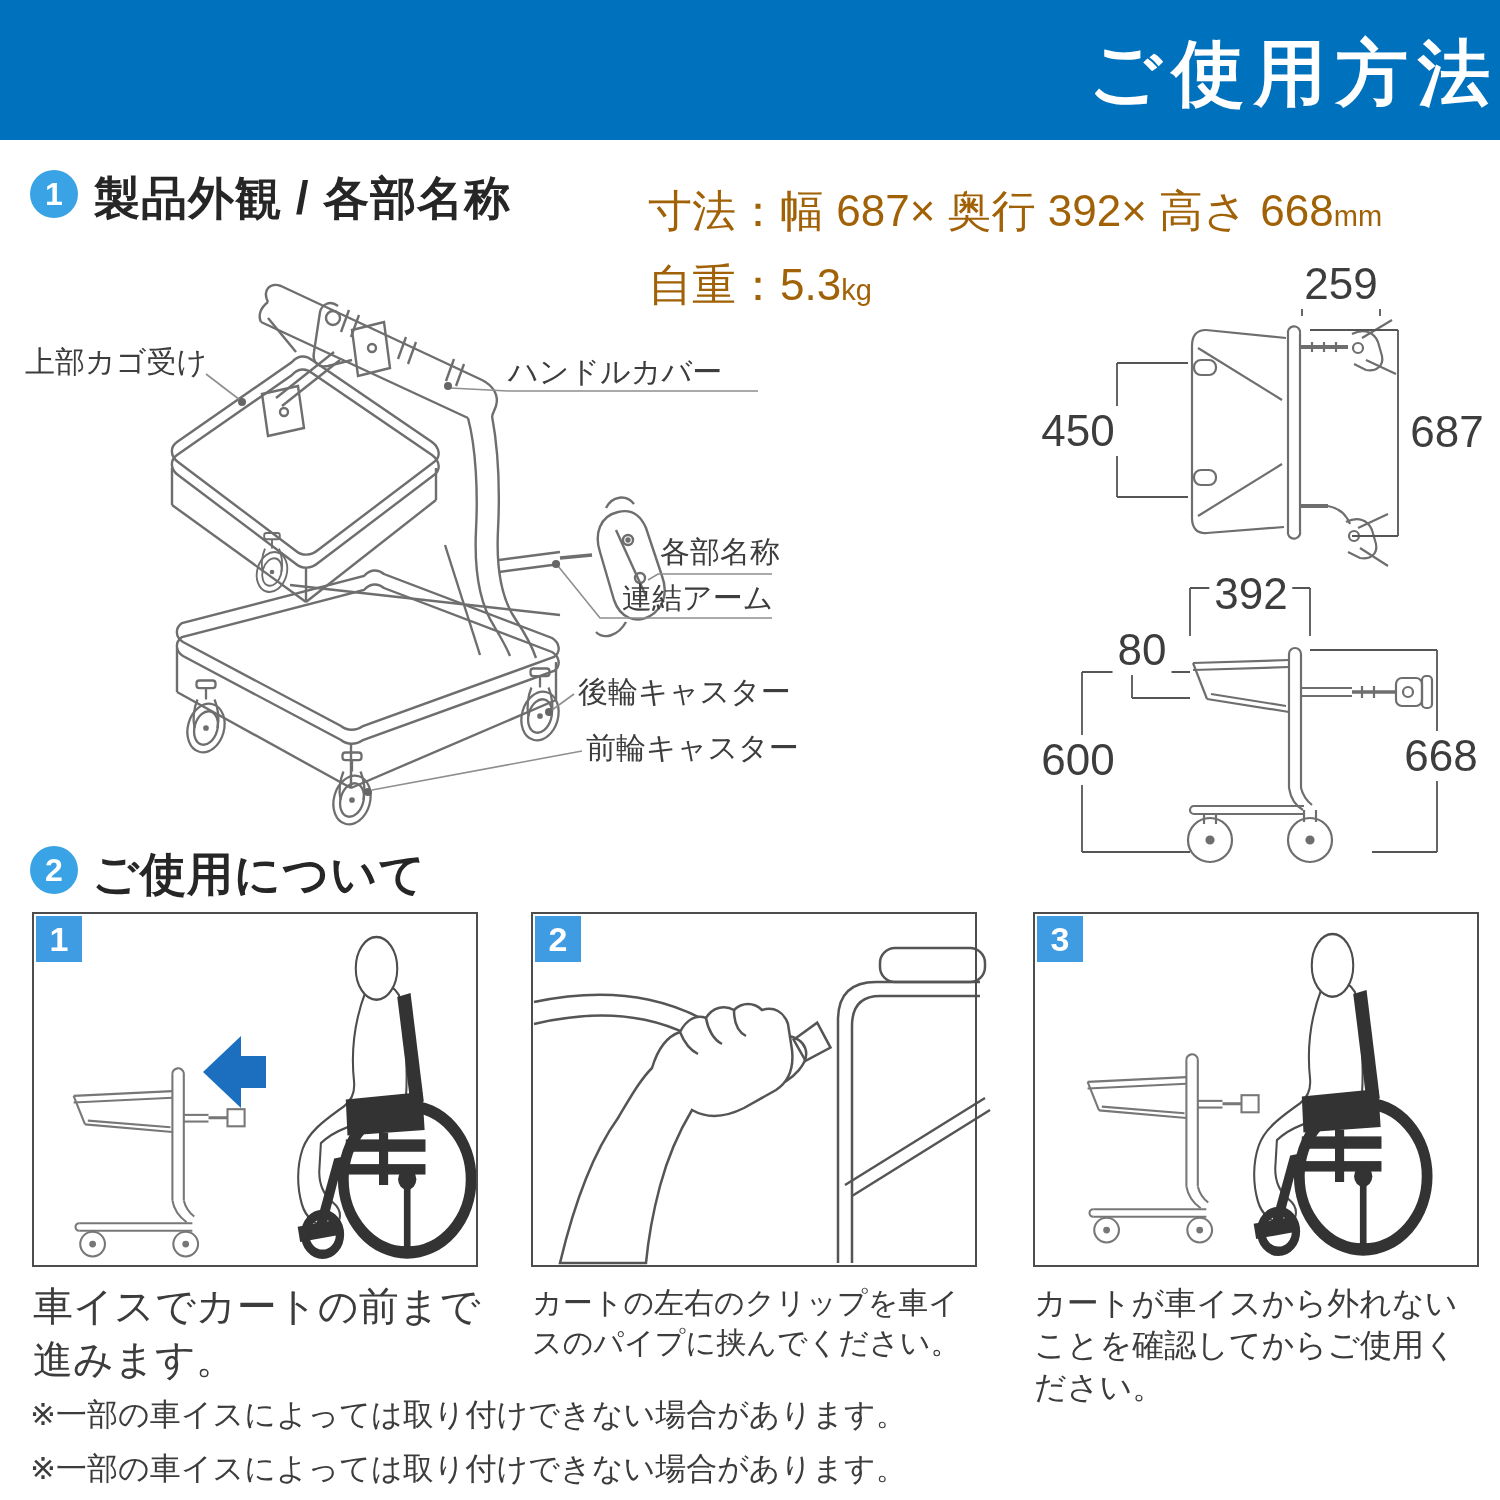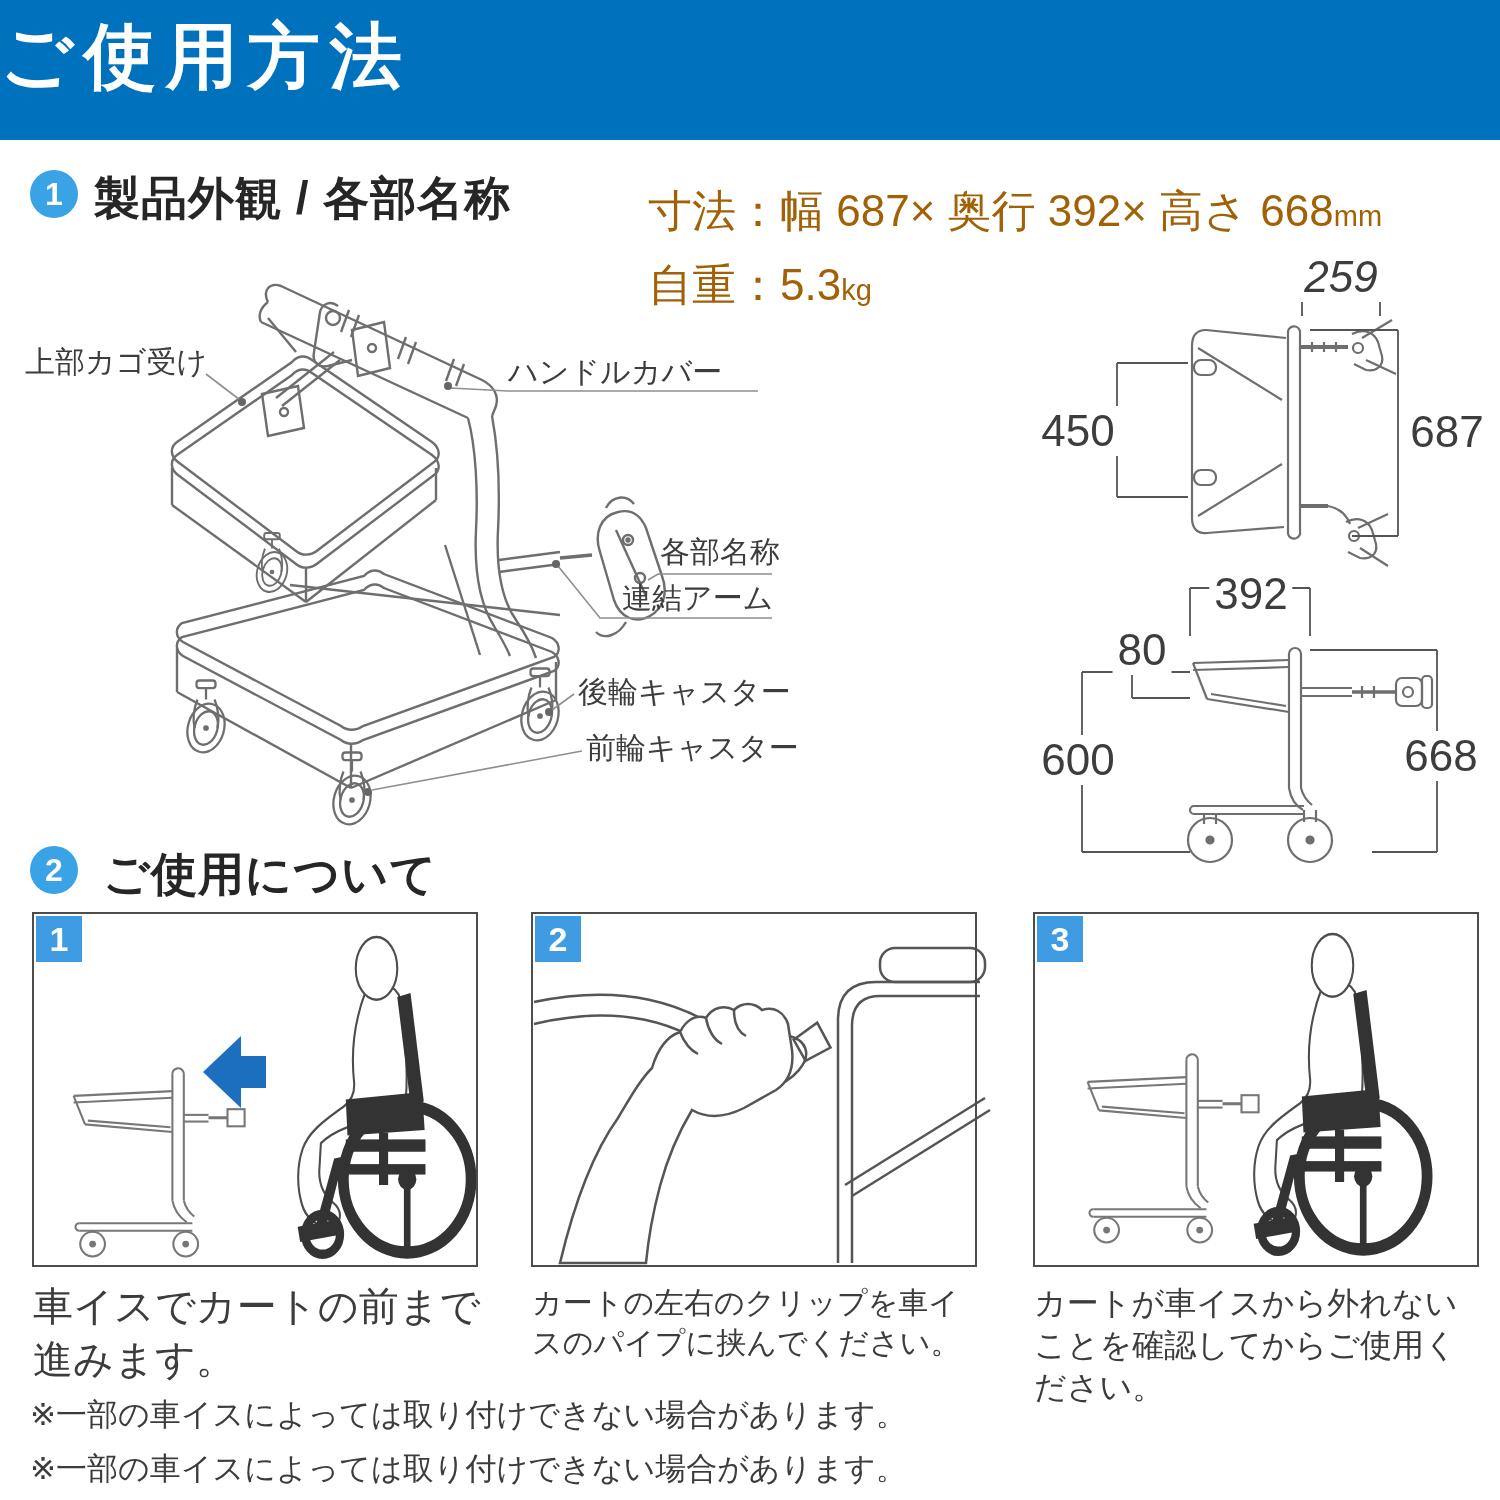--- a/index.html
+++ b/index.html
@@ -1,21 +1,21 @@
 <!DOCTYPE html>
 <html><head>
 <meta charset="utf-8">
 <style>
   html,body{margin:0;padding:0;background:#fff;}
   body{width:1500px;height:1500px;position:relative;overflow:hidden;
        font-family:"Liberation Sans","DejaVu Sans",sans-serif;}
   .abs{position:absolute;}
   .artlayer{position:absolute;left:0;top:0;}
   .header{left:0;top:0;width:1500px;height:140px;background:#0071bc;}
-  .header-title{width:1500px;top:9px;text-align:left;color:#fff;
+  .header-title{width:1500px;top:26px;text-align:right;color:#fff;
        font-size:72px;font-weight:bold;letter-spacing:10px;}
   .sec-badge{width:48px;height:48px;border-radius:50%;background:#39a3e5;color:#fff;
        font-size:32px;font-weight:bold;text-align:center;line-height:48px;}
   .sec-title{font-size:46px;font-weight:bold;color:#262626;letter-spacing:1px;}
   .spec{font-size:44px;color:#a16207;}
   .spec .unit{font-size:29px;}
   .plabel{font-size:30px;color:#3d3d3d;white-space:nowrap;}
   .dim{font-size:44px;color:#3d3d3d;background:#fff;padding:0 5px;
        transform:translate(-50%,-50%);white-space:nowrap;}
   .panel{border:2px solid #4d4d4d;background:transparent;width:442px;height:351px;}
@@ -307,30 +307,30 @@
   <span>自重：5.3</span><span class="unit">kg</span>
 </div>
 
 <div class="abs plabel" style="left:25px;top:342px;">上部カゴ受け</div>
 <div class="abs plabel" style="left:508px;top:352px;">ハンドルカバー</div>
 <div class="abs plabel" style="left:660px;top:532px;">各部名称</div>
 <div class="abs plabel" style="left:622px;top:578px;">連結アーム</div>
 <div class="abs plabel" style="left:578px;top:672px;">後輪キャスター</div>
 <div class="abs plabel" style="left:586px;top:728px;">前輪キャスター</div>
 
-<div class="abs dim" style="left:1341px;top:277px;font-style:italic;">259</div>
+<div class="abs dim" style="left:1341px;top:284px;">259</div>
 <div class="abs dim" style="left:1078px;top:431px;">450</div>
 <div class="abs dim" style="left:1447px;top:432px;">687</div>
 <div class="abs dim" style="left:1251px;top:587px;margin-top:7px;">392</div>
 <div class="abs dim" style="left:1142px;top:650px;">80</div>
 <div class="abs dim" style="left:1078px;top:760px;">600</div>
 <div class="abs dim" style="left:1441px;top:756px;">668</div>
 
 <div class="abs sec-badge" style="left:30px;top:846px;">2</div>
-<div class="abs sec-title" style="left:103px;top:844px;">ご使用について</div>
+<div class="abs sec-title" style="left:92px;top:844px;">ご使用について</div>
 
 <div class="abs panel" style="left:32px;top:912px;"></div>
 <div class="abs panel" style="left:531px;top:912px;"></div>
 <div class="abs panel" style="left:1033px;top:912px;"></div>
 
 <div class="abs step-badge" style="left:36px;top:916px;">1</div>
 <div class="abs step-badge" style="left:535px;top:916px;">2</div>
 <div class="abs step-badge" style="left:1037px;top:916px;">3</div>
 
 <div class="abs caption" style="left:33px;top:1280px;width:452px;font-size:40px;">車イスでカートの前まで進みます。</div>

